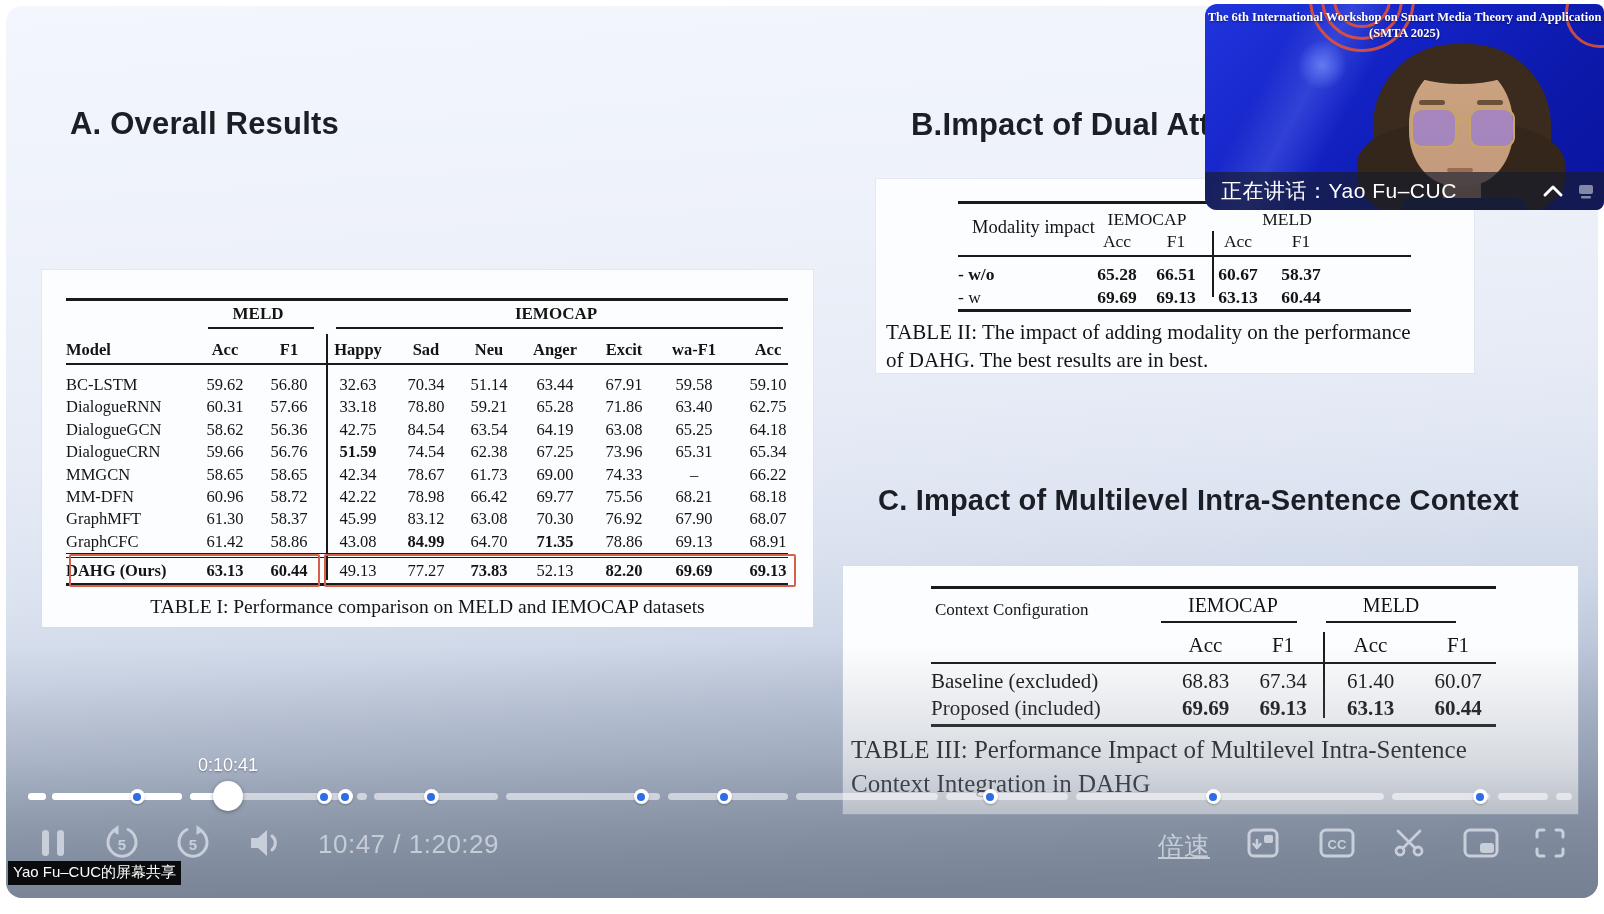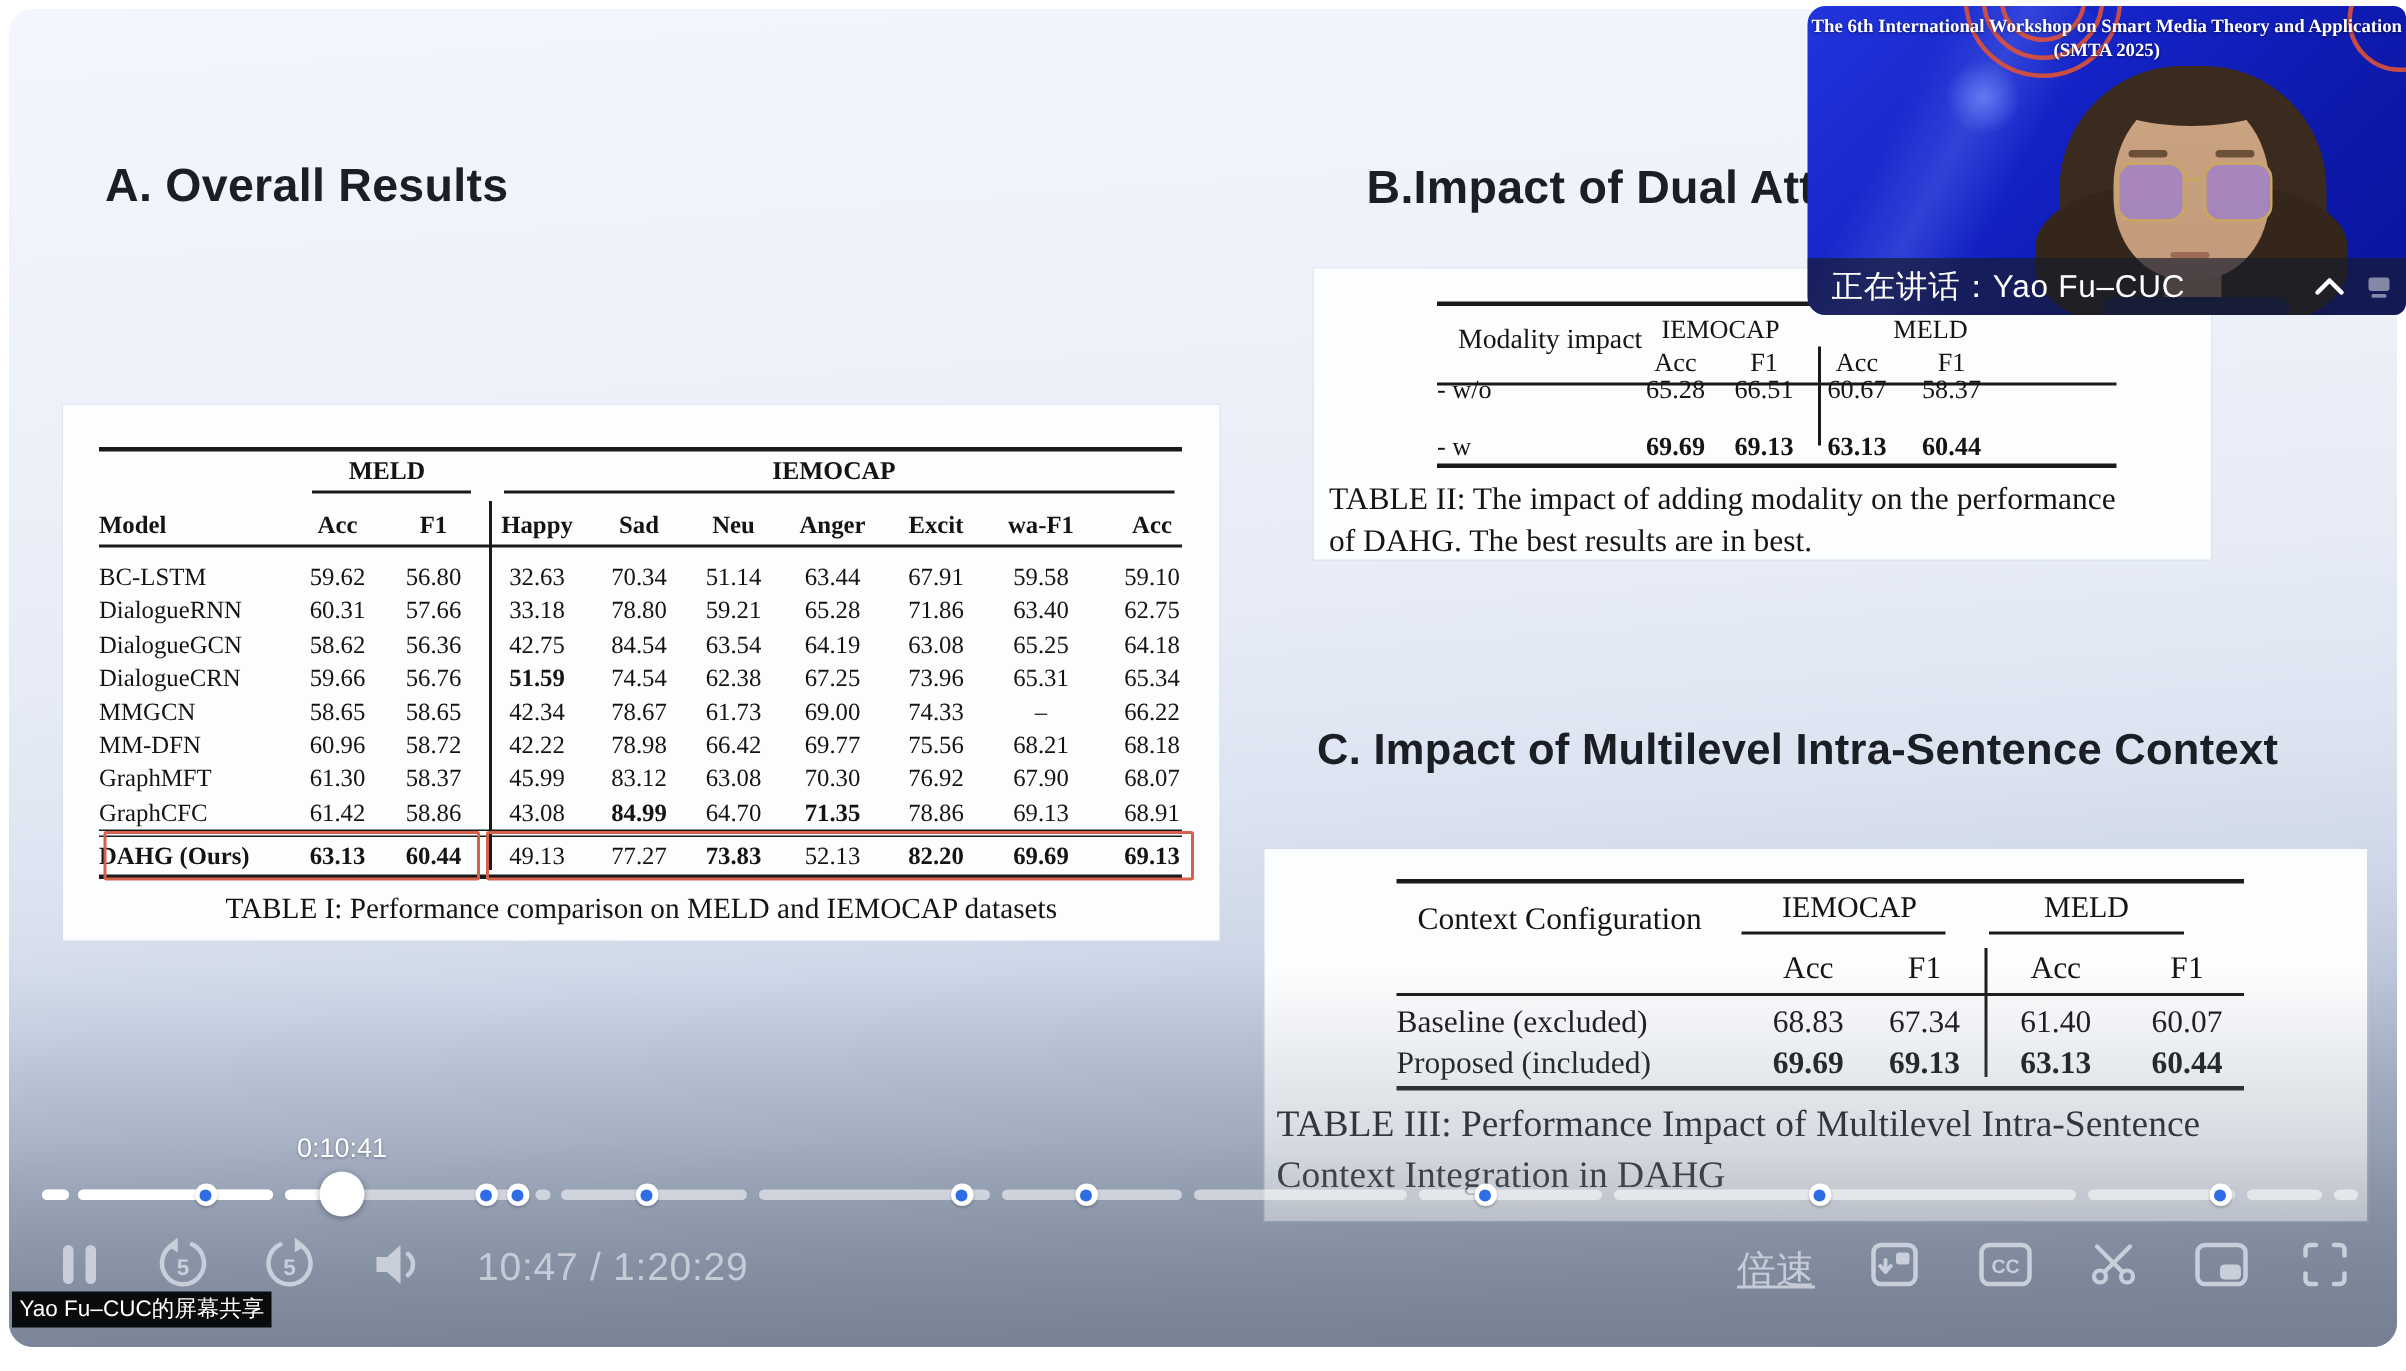--- a/index.html
+++ b/index.html
@@ -247,21 +247,21 @@
       <div class="trow t2r" id="t2-sub" style="top:52px;">
           <div></div>
           <div>Acc</div>
           <div>F1</div>
           <div>Acc</div>
           <div>F1</div>
         </div>
       <div class="vsep" style="left:336px;top:52px;height:66px;"></div>
       <div class="rule" style="left:82px;top:76px;width:453px;height:2px;"></div>
       <div id="t2-body">
-          <div class="trow t2r" style="top: 69px; height: 23px; line-height: 23px;">
+          <div class="trow t2r" style="top: 84px; height: 23px; line-height: 23px; font-weight: bold;">
             <div>- w/o</div>
             <div>65.28</div>
             <div>66.51</div>
             <div>60.67</div>
             <div>58.37</div>
           </div>
           <div class="trow t2r" style="top: 107px; height: 23px; line-height: 23px;">
             <div>- w</div>
             <div class="b">69.69</div>
             <div class="b">69.13</div>
@@ -269,21 +269,21 @@
             <div class="b">60.44</div>
           </div>
         </div>
       <div class="rule" style="left:82px;top:130px;width:453px;height:2.5px;"></div>
       <div class="caption" style="left:10px;top:141px;font-size:21px;">TABLE II: The impact of adding modality on the performance</div>
       <div class="caption" style="left:10px;top:169px;font-size:21px;">of DAHG. The best results are in best.</div>
     </div>
 
     <div class="panel" id="panel3">
       <div class="rule" style="left:88px;top:20px;width:565px;height:3px;"></div>
-      <div class="serif" style="position:absolute;left:92px;top:34px;font-size:21px;margin-left:10px;">Context Configuration</div>
+      <div class="serif" style="position:absolute;left:92px;top:34px;font-size:17px;">Context Configuration</div>
       <div class="ghead" style="left:325px;top:28px;width:130px;font-size:20px;font-weight:400;">IEMOCAP</div>
       <div class="ghead" style="left:483px;top:28px;width:130px;font-size:20px;font-weight:400;">MELD</div>
       <div class="rule" style="left:318px;top:55px;width:136px;height:1.5px;"></div>
       <div class="rule" style="left:483px;top:55px;width:130px;height:1.5px;"></div>
       <div class="trow t3r" id="t3-sub" style="top:66px;">
           <div></div>
           <div>Acc</div>
           <div>F1</div>
           <div>Acc</div>
           <div>F1</div>

